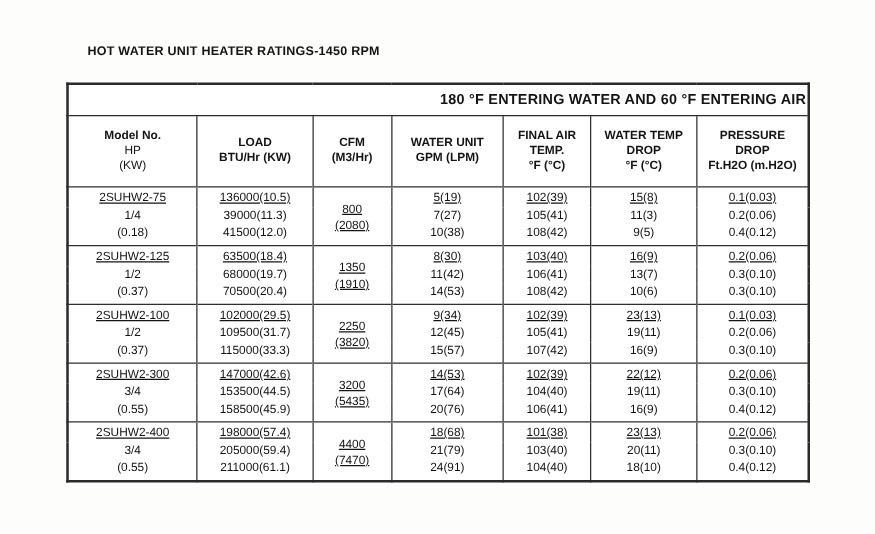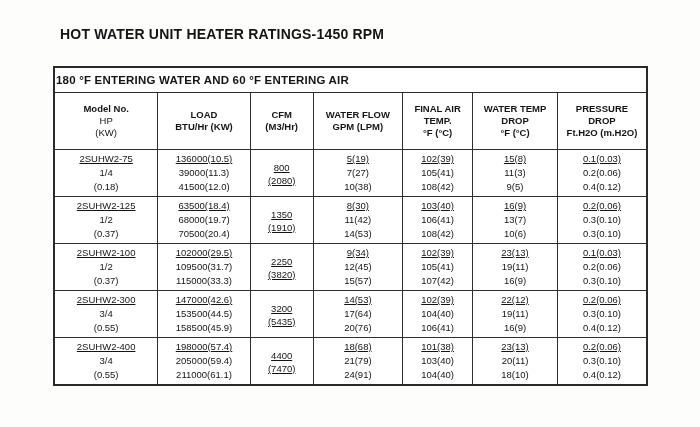--- a/index.html
+++ b/index.html
@@ -3,31 +3,31 @@
 <meta charset="utf-8">
 <style>
   html,body{margin:0;padding:0;}
   body{
     width:700px;height:427px;position:relative;overflow:hidden;
     background:#fdfdfc;color:#141414;
     font-family:"Liberation Sans", sans-serif;
     -webkit-font-smoothing:antialiased;
   }
   .title{
-    position:absolute;left:60px;top:26px;margin:0;
-    font-size:14px;font-weight:bold;letter-spacing:.2px;
+    position:absolute;left:60px;top:26px;margin:10px;
+    font-size:10px;font-weight:bold;letter-spacing:.2px;
   }
   table.ratings{
     position:absolute;left:53px;top:66px;width:595px;
     border-collapse:collapse;table-layout:fixed;
     border:2px solid #2a2a2a;
     background:#fff;
   }
   .band{
-    height:22px;text-align:left;vertical-align:middle;
+    height:22px;text-align:right;vertical-align:middle;
     font-size:11.5px;font-weight:bold;letter-spacing:.2px;
     border-bottom:1px solid #2a2a2a;
   }
   tr.colhead th{
     height:52px;vertical-align:middle;text-align:center;
     font-size:9.5px;font-weight:normal;line-height:12px;
     padding:2px 1px;
   }
   tr.colhead th div{white-space:nowrap;}
   tr.colhead th div.b{font-weight:bold;}
@@ -68,21 +68,21 @@
         </th>
         <th class="bl">
           <div class="b">LOAD</div>
           <div class="b">BTU/Hr (KW)</div>
         </th>
         <th class="bl">
           <div class="b">CFM</div>
           <div class="b">(M3/Hr)</div>
         </th>
         <th class="bl">
-          <div class="b">WATER FLOW</div>
+          <div class="b">WATER UNIT</div>
           <div class="b">GPM (LPM)</div>
         </th>
         <th class="bl">
           <div class="b">FINAL AIR</div>
           <div class="b">TEMP.</div>
           <div class="b">°F  (°C)</div>
         </th>
         <th class="bl">
           <div class="b">WATER TEMP</div>
           <div class="b">DROP</div>

